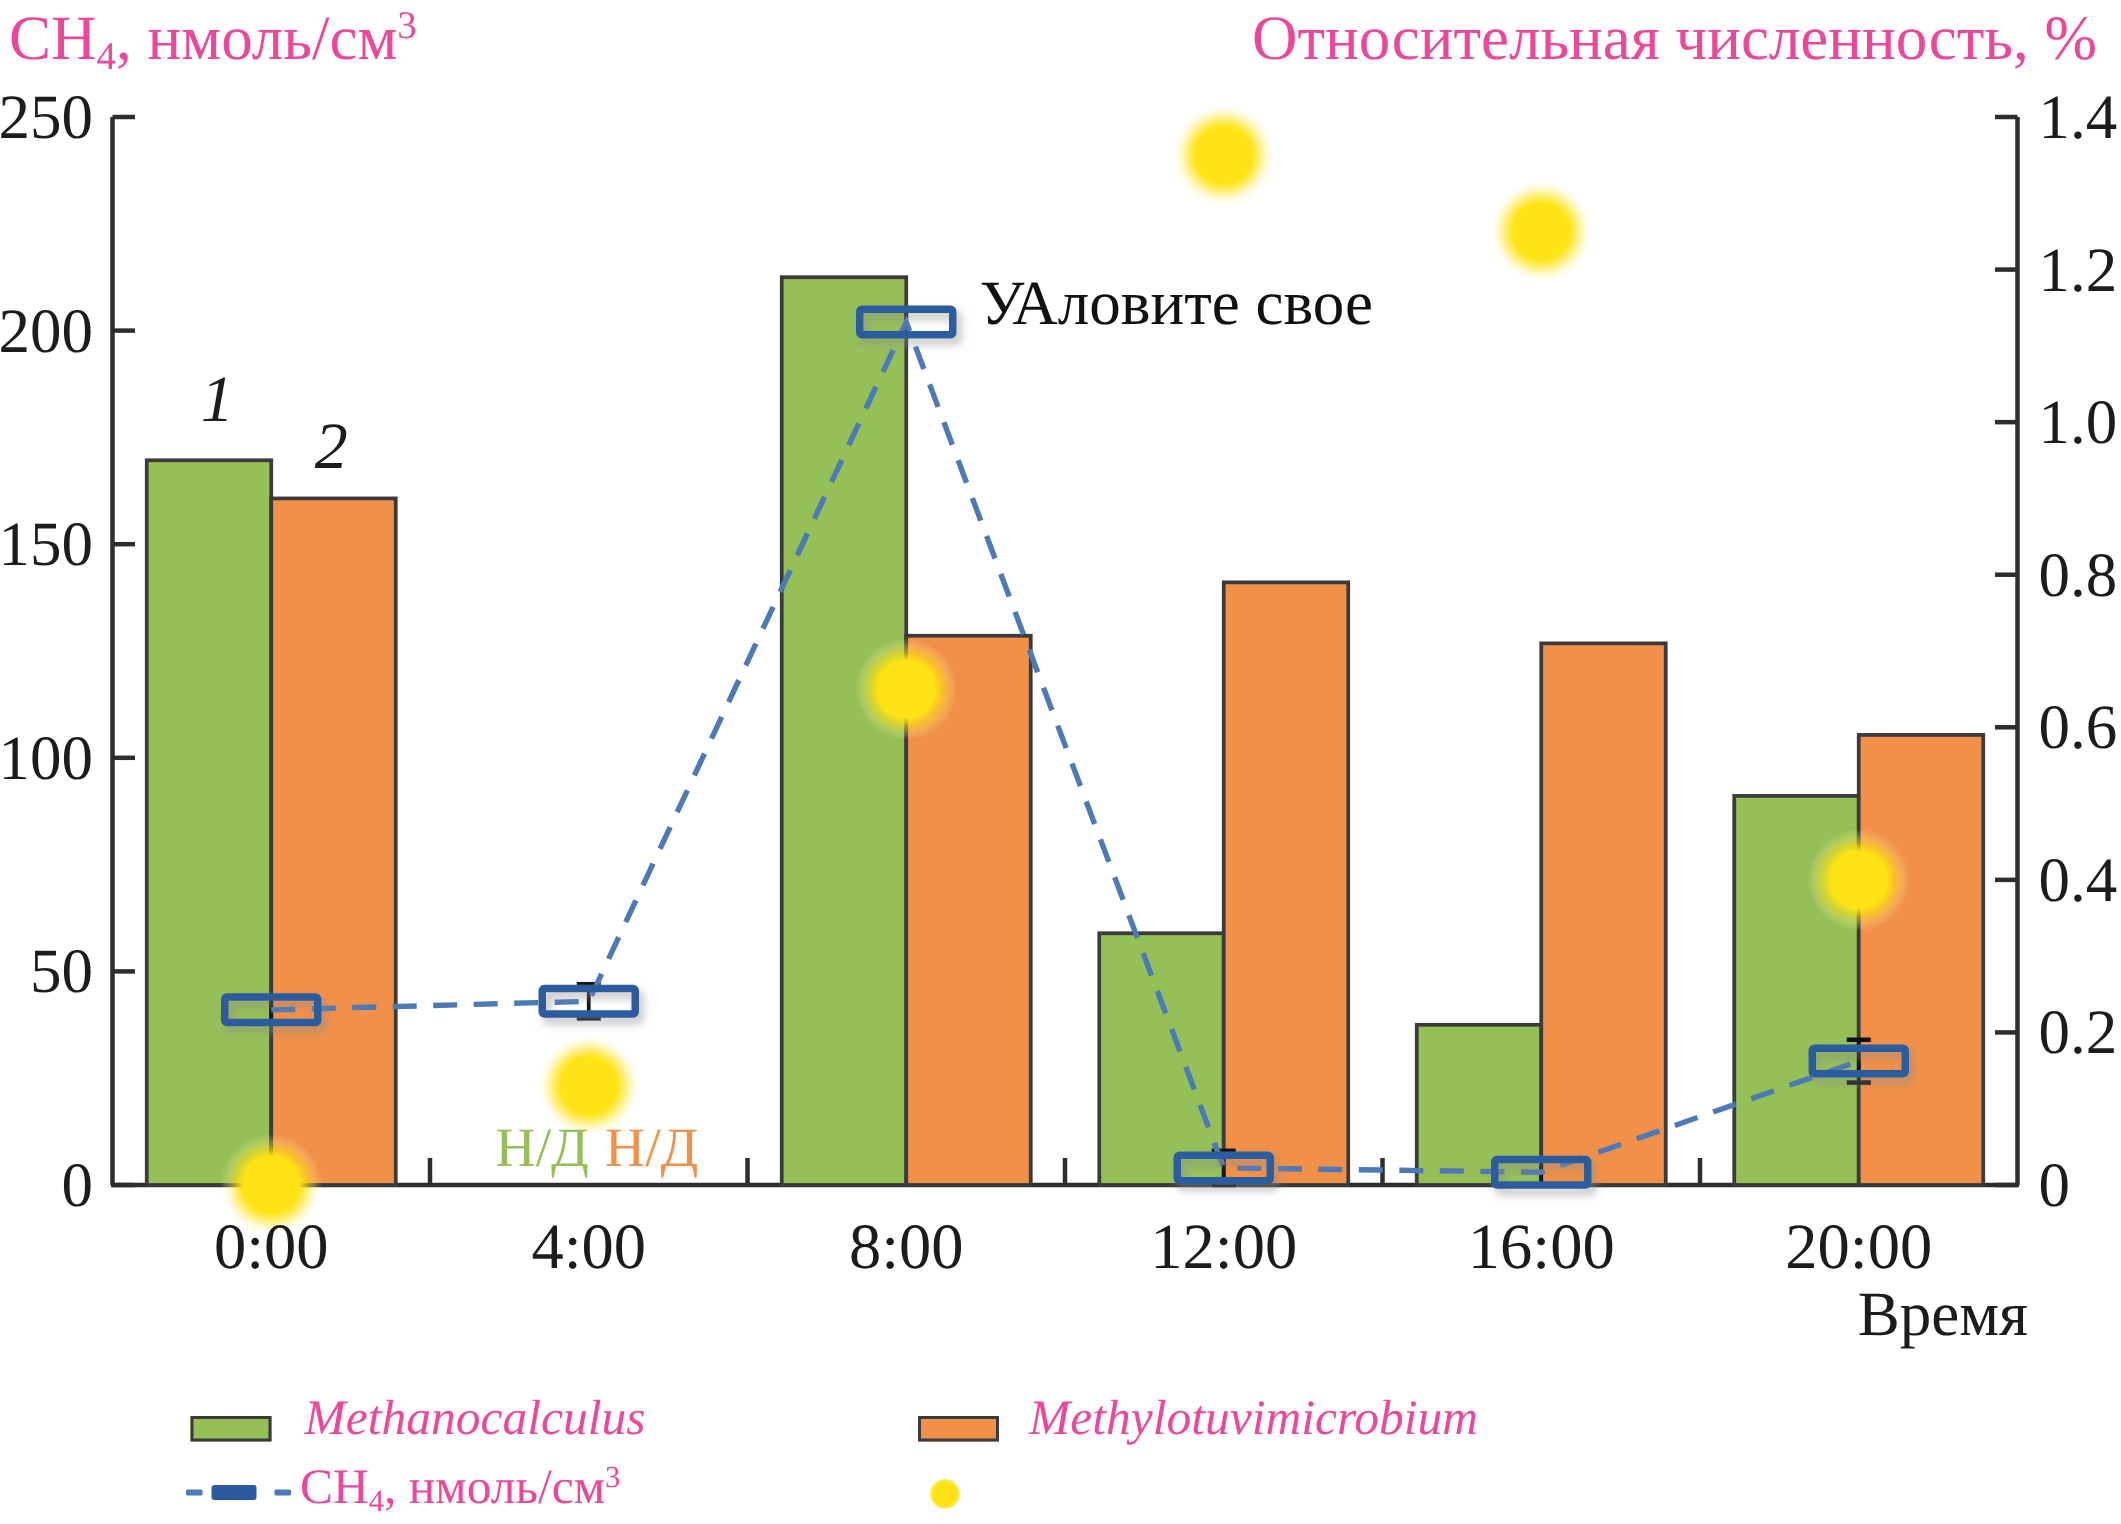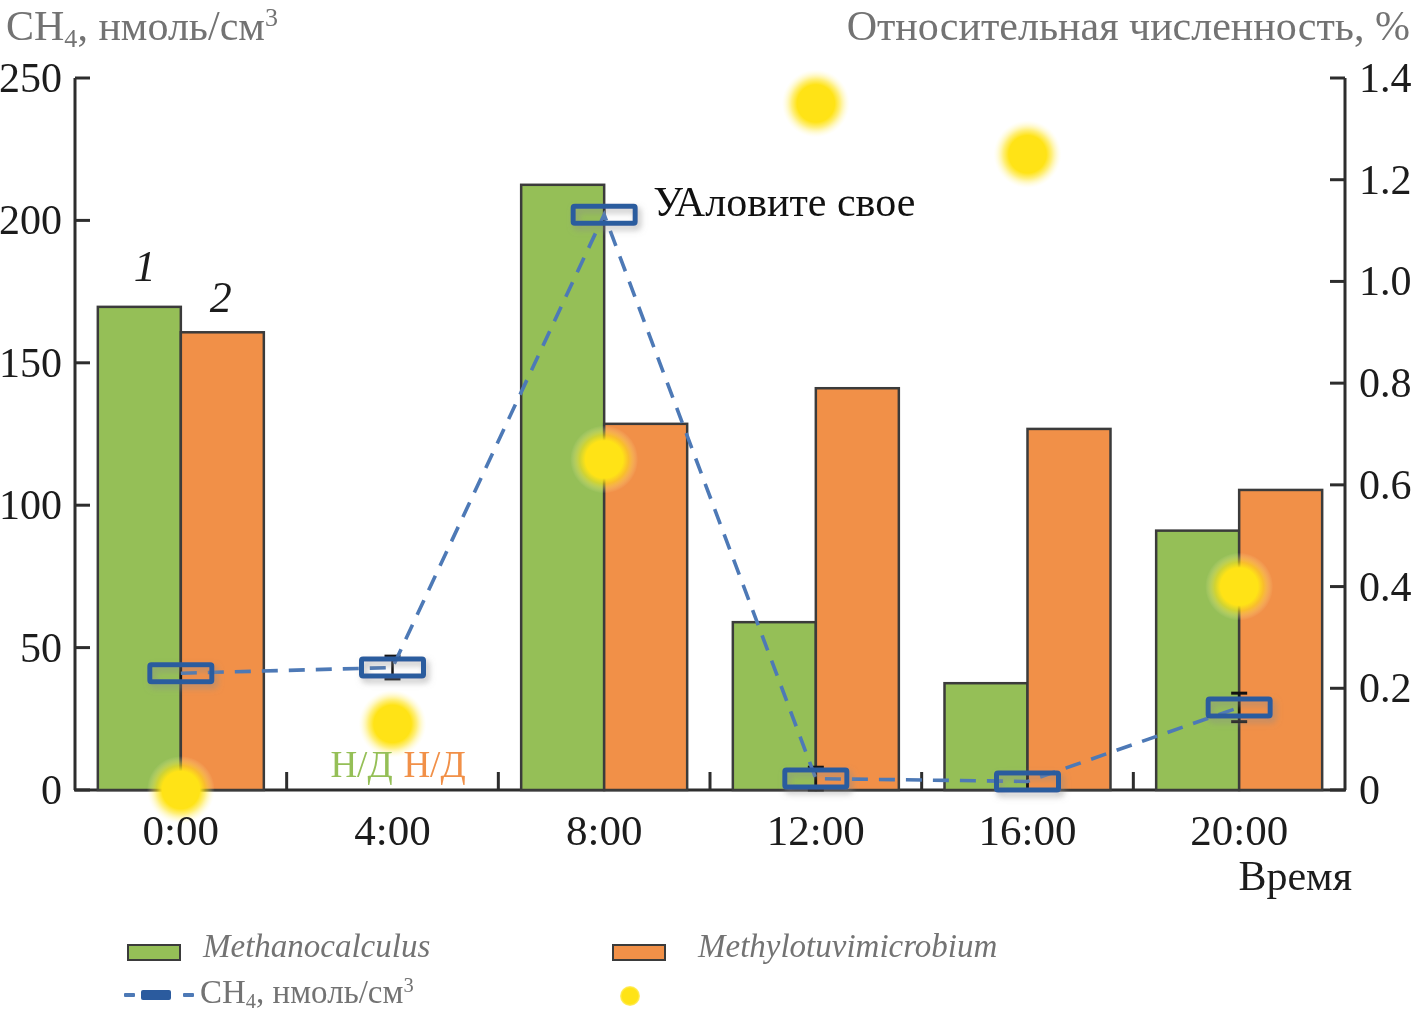--- a/index.html
+++ b/index.html
@@ -1,31 +1,31 @@
 <!DOCTYPE html>
 <html><head>
 <meta charset="utf-8">
 <style>
   html,body{margin:0;padding:0;background:#ffffff;}
   .stage{position:relative;width:1414px;height:1016px;background:#ffffff;overflow:hidden;
-         font-family:"Liberation Serif", "DejaVu Serif", serif;color:#737373;}
+         font-family:"Liberation Serif", "DejaVu Serif", serif;color:#ec4899;}
   .title{position:absolute;font-size:42px;white-space:nowrap;}
   .title-left{left:6px;top:2px;}
-  .title-right{right:4px;top:2px;margin-left:10px;}
+  .title-right{right:16px;top:2px;margin-left:10px;}
   .sub{font-size:0.62em;vertical-align:-0.25em;}
   .sup{font-size:0.62em;vertical-align:0.55em;}
   svg{position:absolute;left:0;top:0;}
   
   .legend{position:absolute;left:0;top:928px;width:1414px;height:88px;font-size:33px;}
   .lg-item{position:absolute;white-space:nowrap;}
   .swatch{position:absolute;width:54px;height:17px;border:2.5px solid #3b3b3b;box-sizing:border-box;}
   .sw-green{left:127px;top:16px;background:#95bf57;}
   .sw-orange{left:612px;top:16px;background:#f19048;}
   .lab-methano{left:203px;top:0px;font-style:italic;}
-  .lab-methylo{left:686px;top:0px;font-style:italic;margin-left:12px;}
+  .lab-methylo{left:686px;top:0px;font-style:italic;}
   .lab-ch4{left:200px;top:46px;}
   .lab-light{left:657px;top:46px;}
   .ch4-sample{position:absolute;left:124px;top:62px;width:70px;height:10px;}
   .ch4-sample .dash{position:absolute;top:3px;width:11px;height:4px;background:#4d79b6;border-radius:1px;}
   .ch4-sample .dash.r{right:0;}
   .ch4-sample .blockmark{position:absolute;left:17px;top:0px;width:30px;height:10px;background:#2b5b9e;border-radius:2px;}
   .light-dot{position:absolute;left:620px;top:58px;width:20px;height:20px;border-radius:50%;
              background:radial-gradient(circle,#ffe316 0 55%,rgba(255,227,22,.55) 72%,rgba(255,249,192,0) 100%);}
 </style>
 </head>

